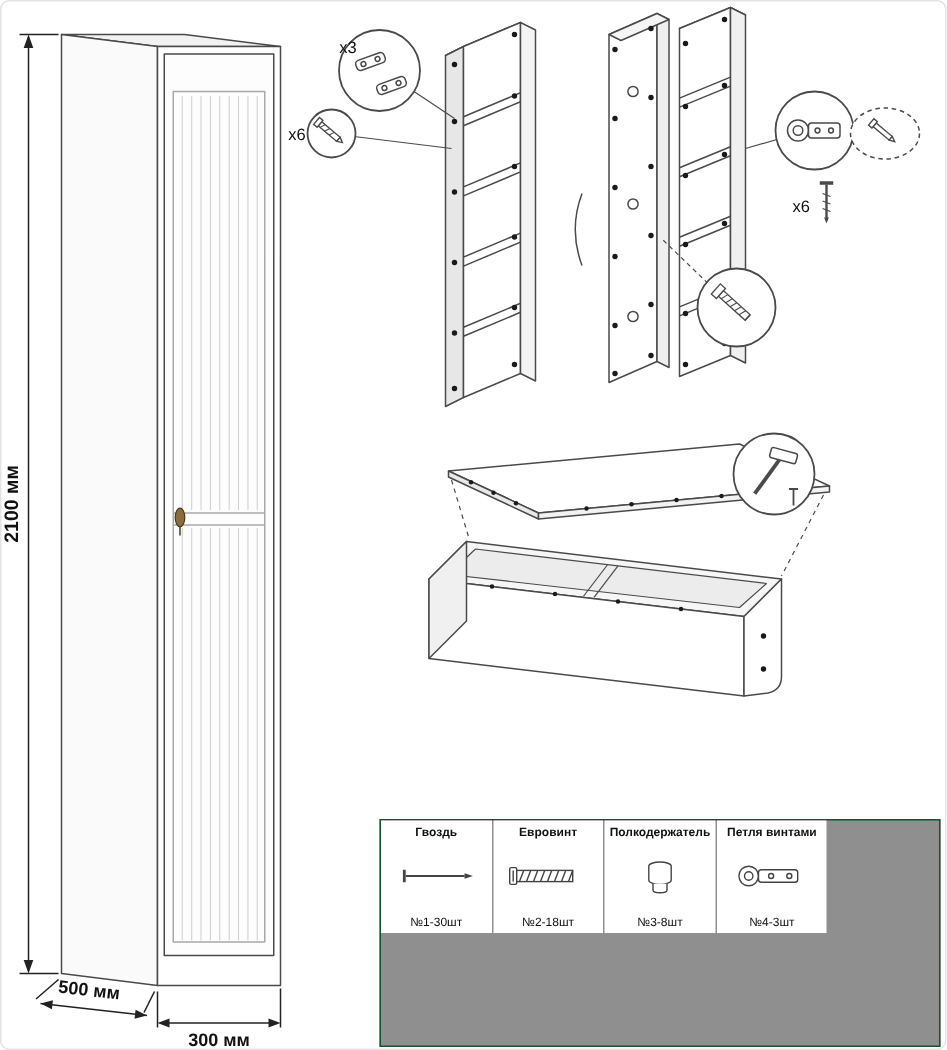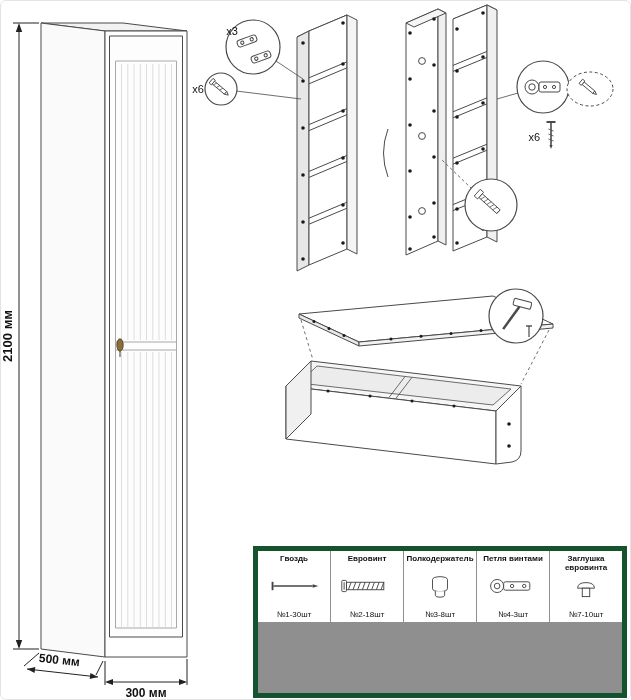--- a/index.html
+++ b/index.html
@@ -8,21 +8,21 @@
   .sheet { position:relative; width:631px; height:700px; background:#fff;
            border:1px solid #e3e3e3; border-radius:6px; overflow:hidden; }
   .abs { position:absolute; }
   svg text { font-family:"Liberation Sans", sans-serif; fill:#111; }
   .dim  { font-size:13px; font-weight:bold; }
   .dim2 { font-size:12px; font-weight:bold; }
   .qty  { font-size:11px; }
 
   .parts-table { position:absolute; left:252px; top:545px; width:374px; height:152px;
                  display:grid; grid-template-columns:repeat(5,1fr); grid-template-rows:1fr 1fr;
-                 gap:1px; background:#8f8f8f; border:5px solid #14532d; }
+                 gap:1px; background:#8f8f8f; border:1px solid #14532d; }
   .cell { background:#fff; display:flex; flex-direction:column; align-items:center;
           justify-content:space-between; padding:3px 1px; overflow:hidden; }
   .part-name  { font-size:8px; font-weight:bold; color:#111; text-align:center; line-height:1.15; }
   .part-count { font-size:8px; color:#111; text-align:center; }
   .part-icon  { flex:0 0 auto; }
   .part-icon svg { display:block; }
 </style>
 </head>
 <body>
 
@@ -359,30 +359,18 @@
           <circle cx="31" cy="15" r="1.8"></circle>
               <circle cx="44" cy="15" r="1.8"></circle>
         </g>
           </svg>
       </div>
       <div class="part-count">№4-3шт</div>
     </div>
 
 
 
-    <div class="cell">
-      <div class="part-name">Заглушка евровинта</div>
-      <div class="part-icon">
-        <svg width="64" height="28" viewBox="0 0 64 30">
-            <g stroke="#444" fill="#fff" stroke-width="1">
-          <path d="M 23,12 Q 23,6 32,6 Q 41,6 41,12 Z"></path>
-          <rect x="28" y="12" width="8" height="9"></rect>
-        </g>
-          </svg>
-      </div>
-      <div class="part-count">№7-10шт</div>
-    </div>
 
 
 
 
   </div>
 </div>
 
 </body></html>

